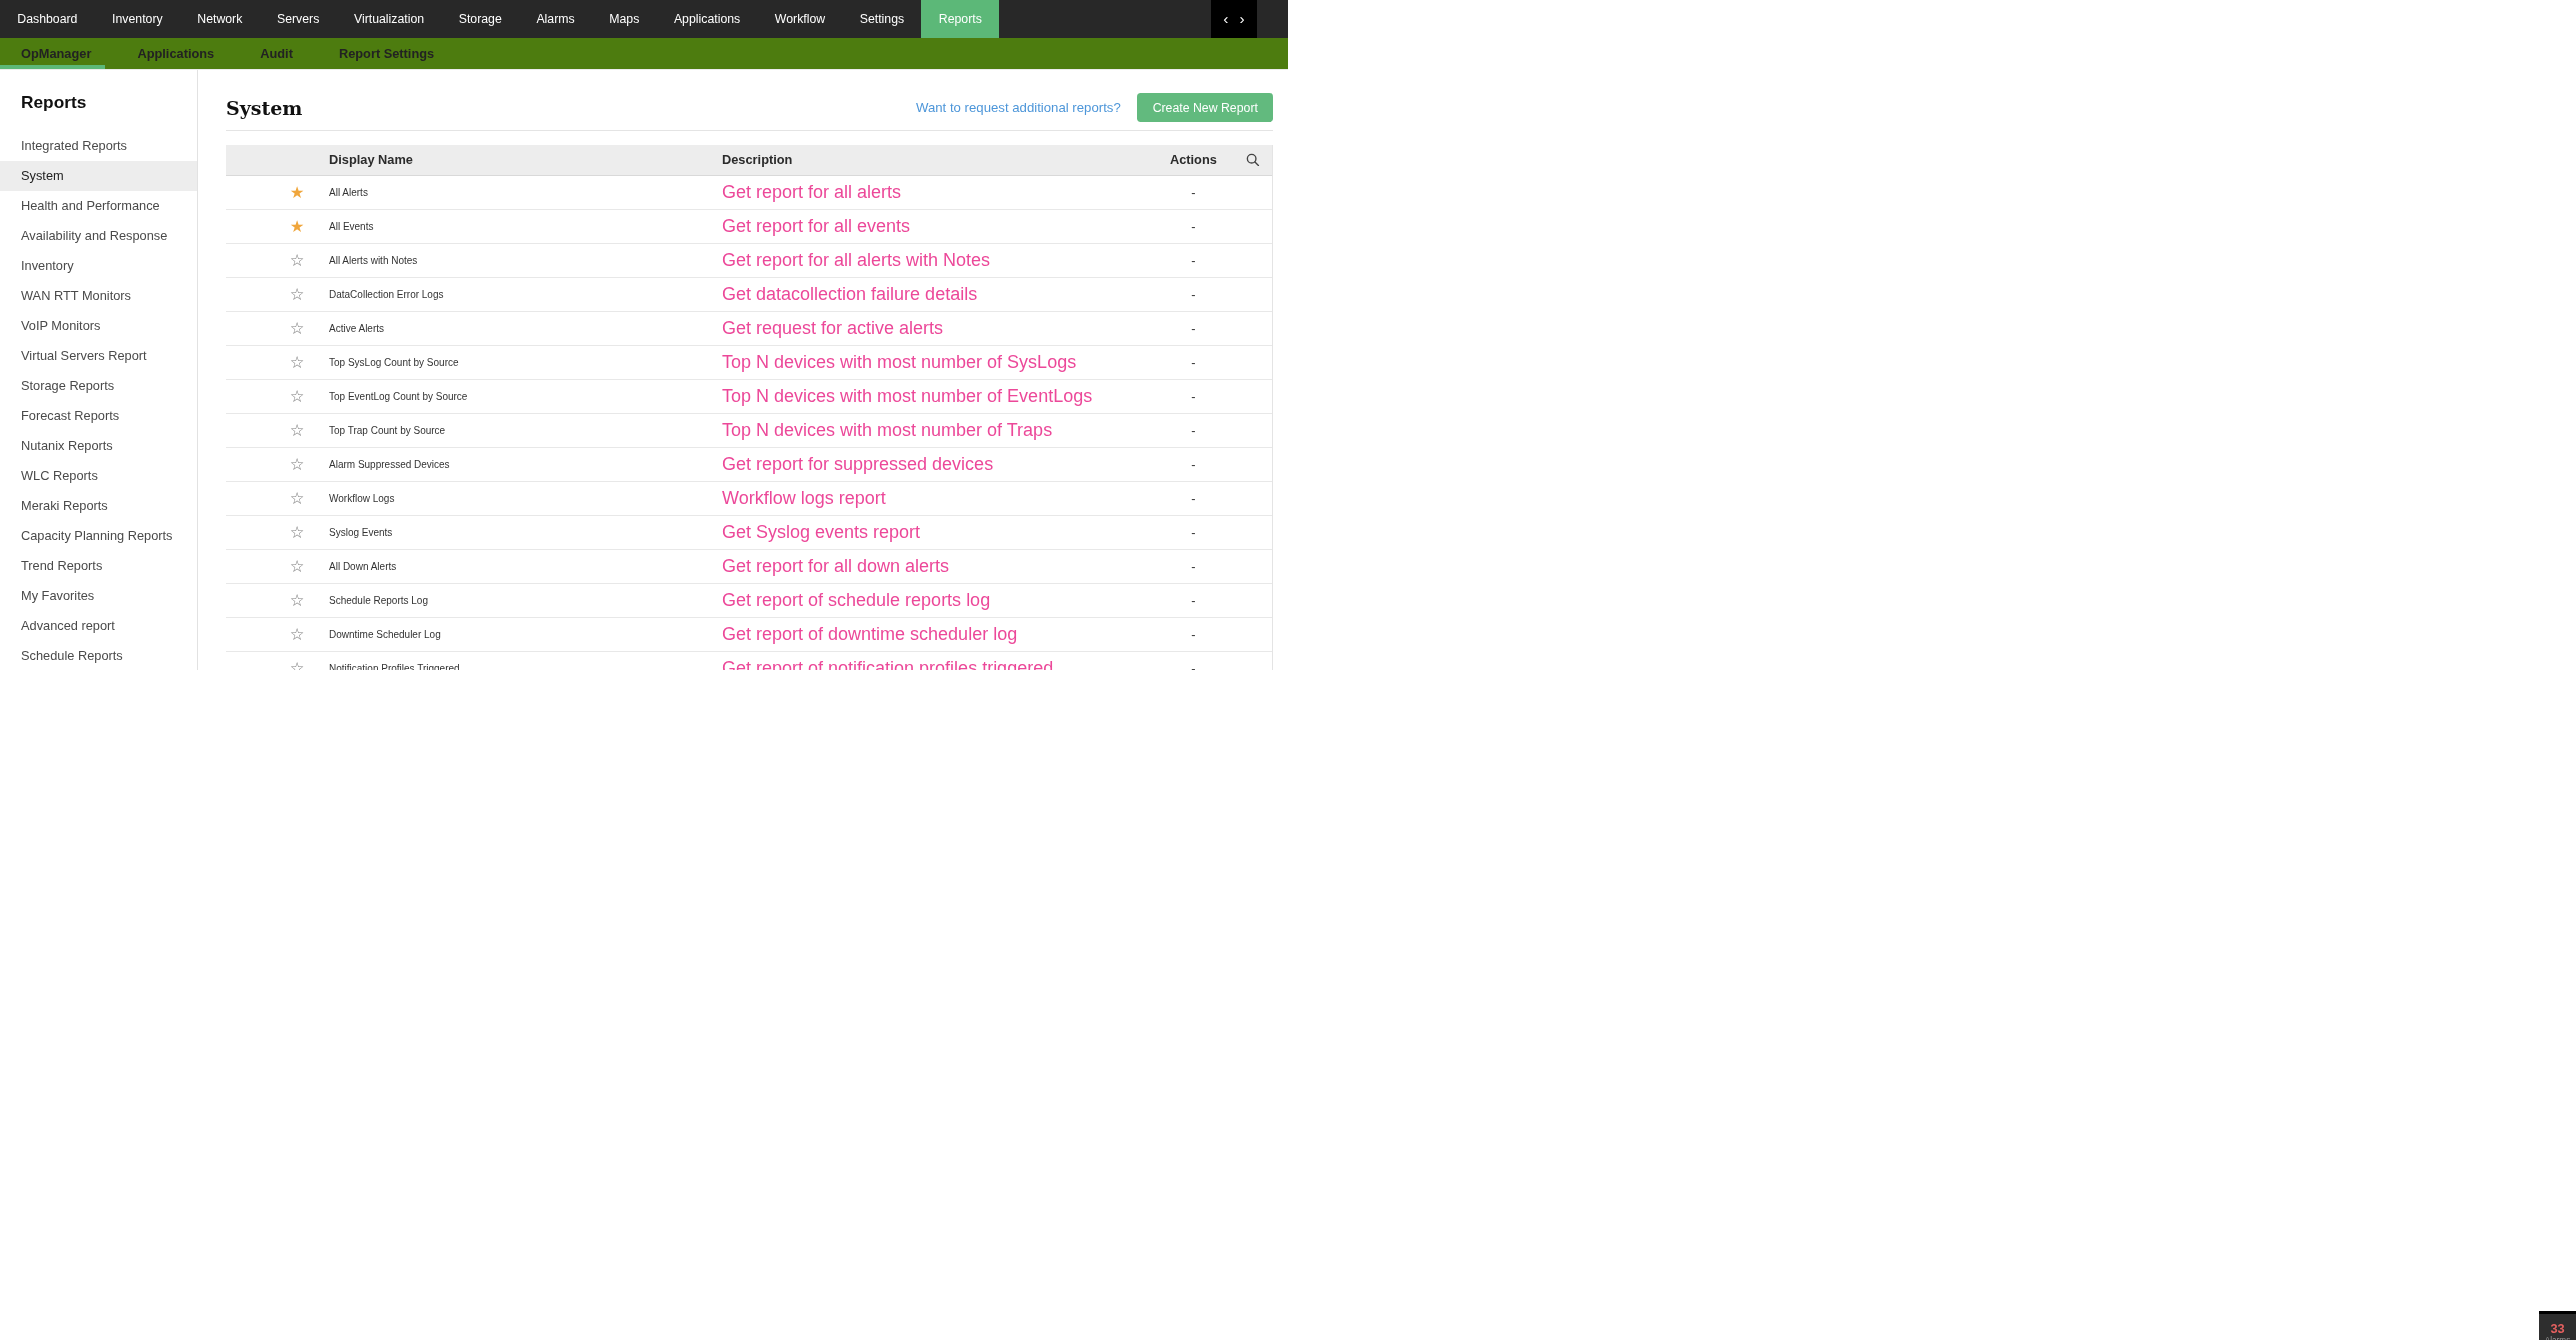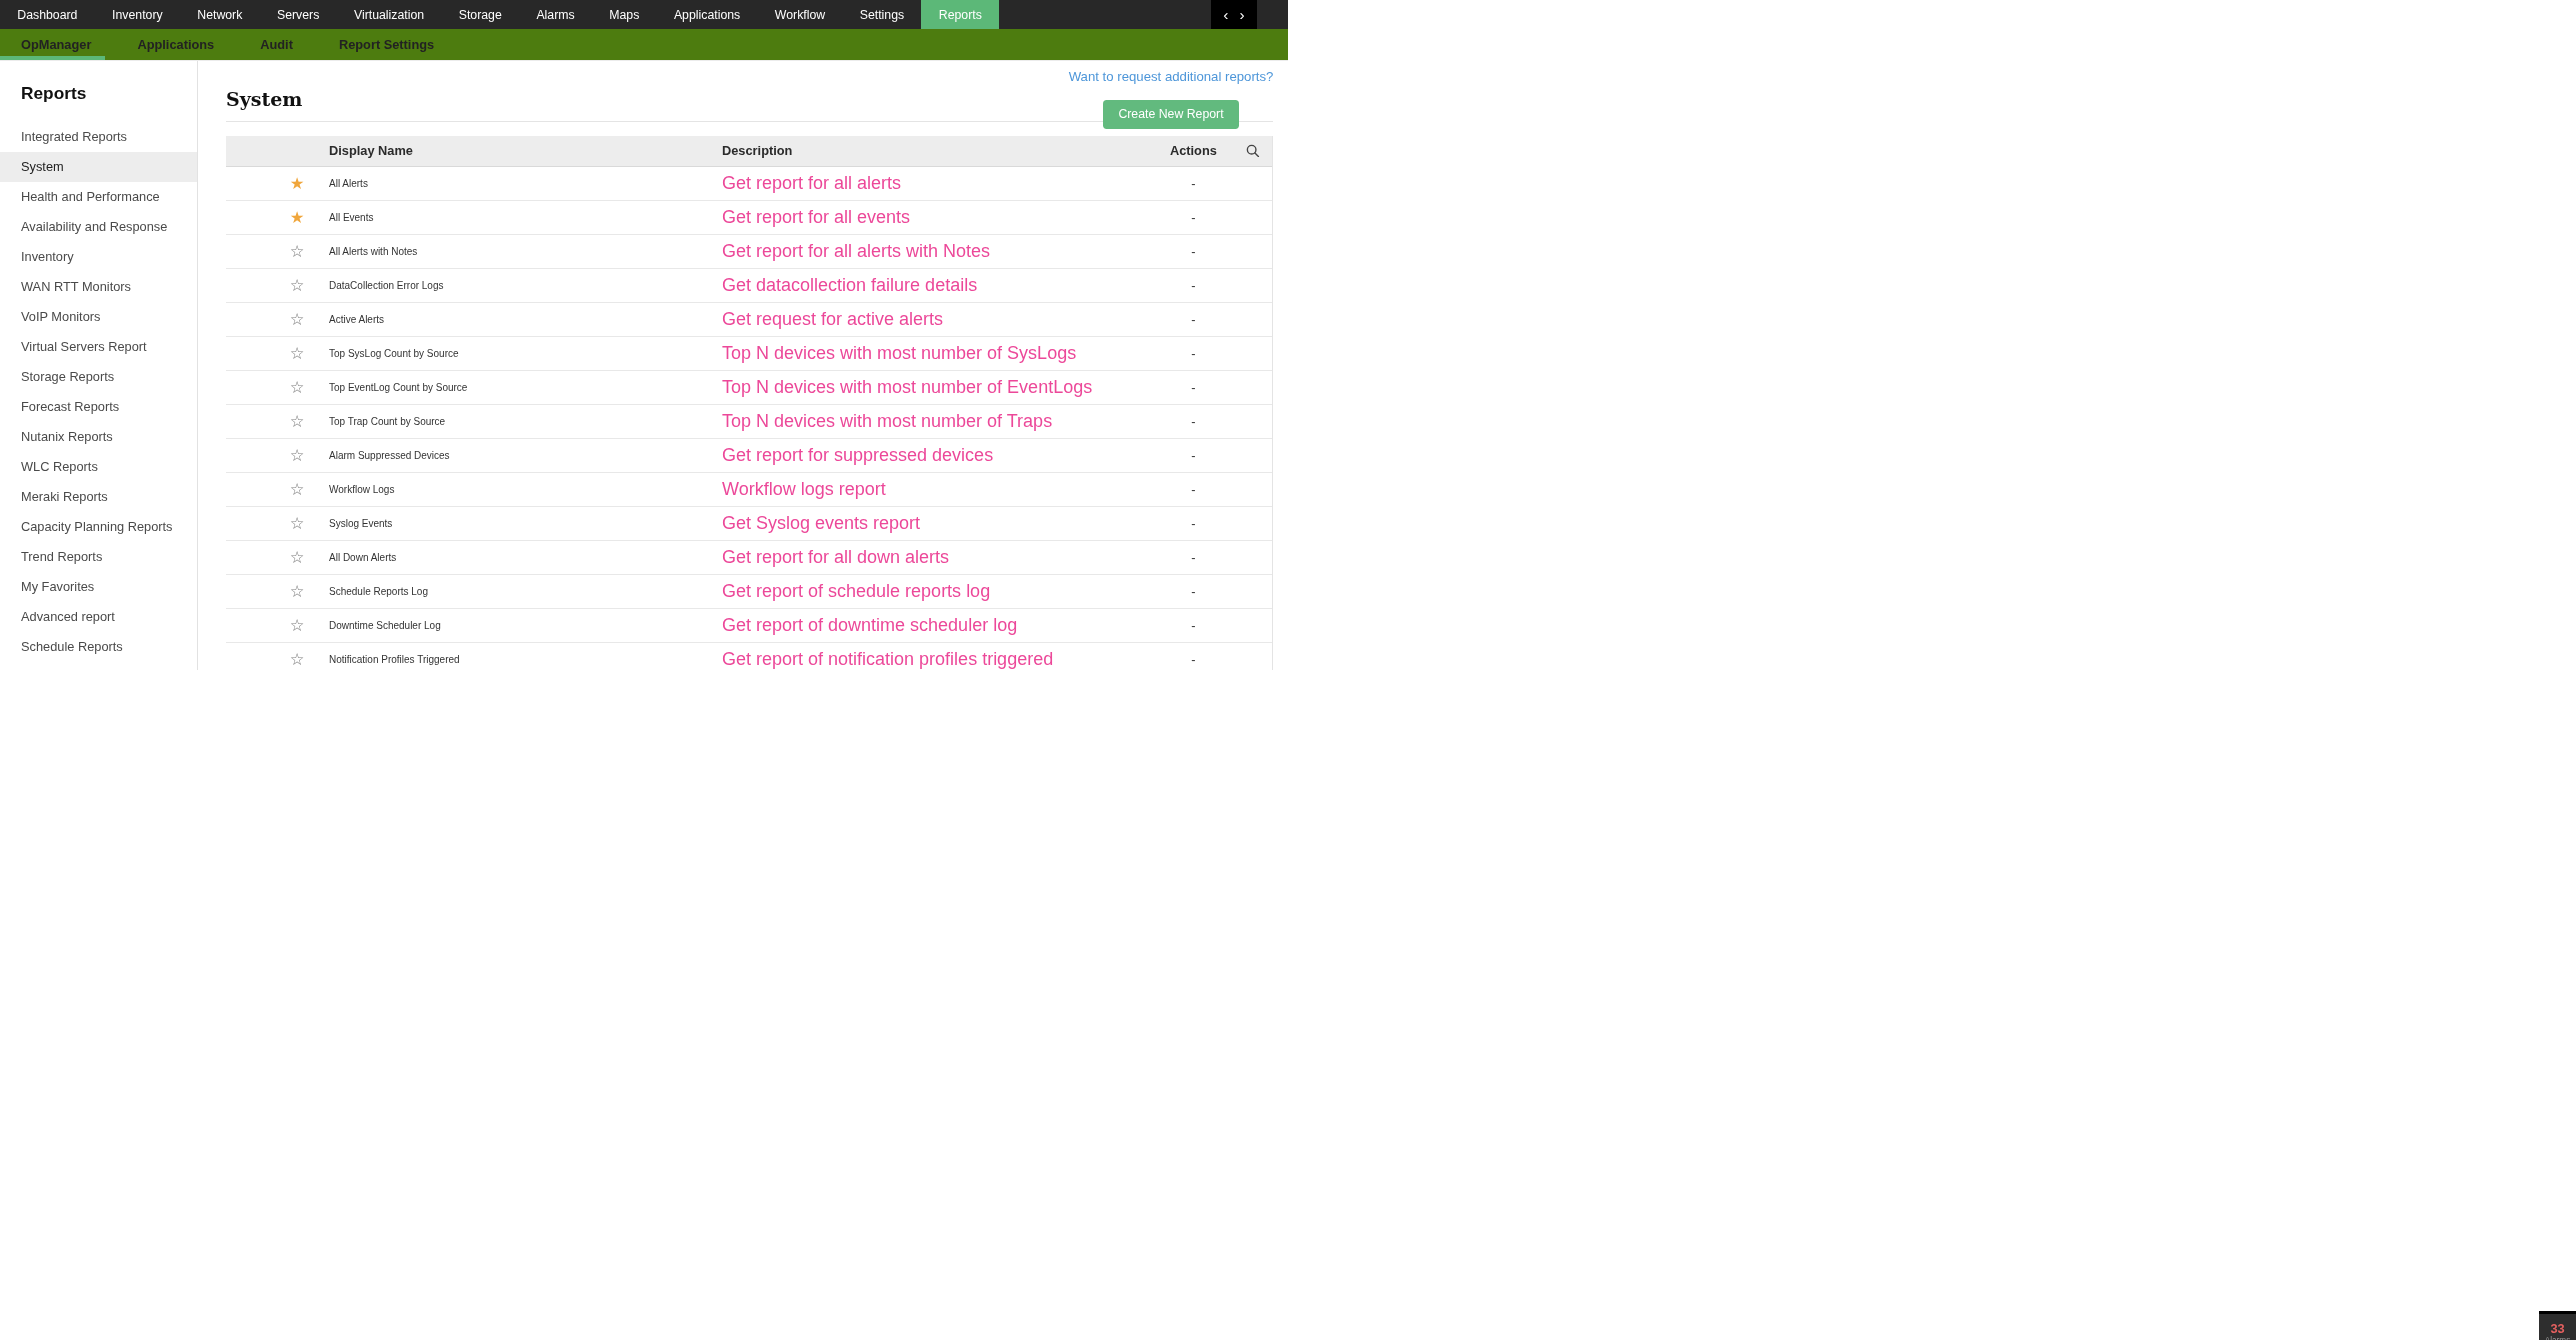--- a/index.html
+++ b/index.html
@@ -8,21 +8,21 @@
     --button-green:#62BA7E;
     --link-blue:#4D96D9;
     --star-gold:#F0A63C;
     --alarm-red:#E4605F;
   }
   *{box-sizing:border-box;margin:0;padding:0;}
   html,body{width:1288px;height:670px;overflow:hidden;background:#fff;
     font-family:"Liberation Sans","DejaVu Sans",sans-serif;color:#333;}
 
   
-  .top-nav{height:29px;background:var(--nav-bg);display:flex;align-items:stretch;}
+  .top-nav{height:38px;background:var(--nav-bg);display:flex;align-items:stretch;}
   .nav-items{display:flex;align-items:stretch;}
   .top-nav-item{display:flex;align-items:center;padding:0 17.3px;color:#fff;
     font-size:12.3px;white-space:nowrap;cursor:pointer;}
   .top-nav-item.active{background:var(--accent-green);}
   .nav-arrows{margin-left:auto;width:46px;background:#000;display:flex;
     align-items:center;justify-content:center;gap:11px;}
   .nav-arrow{color:#fff;font-size:15.5px;line-height:1;cursor:pointer;font-weight:300;}
   .nav-end-spacer{width:31px;background:var(--nav-bg);}
 
   
@@ -38,21 +38,21 @@
   .sidebar{width:198px;min-width:198px;background:#fff;border-right:0.9px solid #e2e2e2;}
   .sidebar-title{margin:22px 0 18px 21px;font-size:17.3px;font-weight:bold;color:#111;}
   .sidebar-item{height:30px;line-height:30px;padding-left:21px;font-size:12.8px;
     color:#4a4a4a;white-space:nowrap;overflow:hidden;cursor:pointer;}
   .sidebar-item.selected{background:#ededed;color:#222;}
 
   .content{flex:1;padding-left:28px;position:relative;}
   .content-header{display:flex;align-items:center;margin-top:24px;margin-right:14.6px;height:27px;}
   .page-title{font-family:"DejaVu Serif","Liberation Serif",serif;font-size:19px;
     font-weight:bold;color:#111;}
-  .header-right{margin-left:auto;display:flex;align-items:center;gap:16.4px;flex-direction:column;}
+  .header-right{margin-left:auto;display:flex;align-items:center;gap:16.4px;}
   .request-link{color:var(--link-blue);font-size:13.2px;cursor:pointer;white-space:nowrap;}
   .create-btn{background:var(--button-green);color:#fff;border:none;border-radius:3.7px;
     font-size:12.3px;padding:7.3px 15.5px;cursor:pointer;white-space:nowrap;
     font-family:Liberation Sans, sans-serif;}
   .divider{height:0.9px;background:#e4e4e4;margin-top:9px;margin-right:14.6px;}
 
   
   .report-table{margin-top:13.7px;margin-right:14.6px;border-right:0.9px solid #e4e4e4;}
   .t-row{display:grid;grid-template-columns:64px 393px 1fr 82px 38px;align-items:center;padding-left:39px;}
   .t-head{height:31px;background:#ededed;border-bottom:0.9px solid #d9d9d9;}

